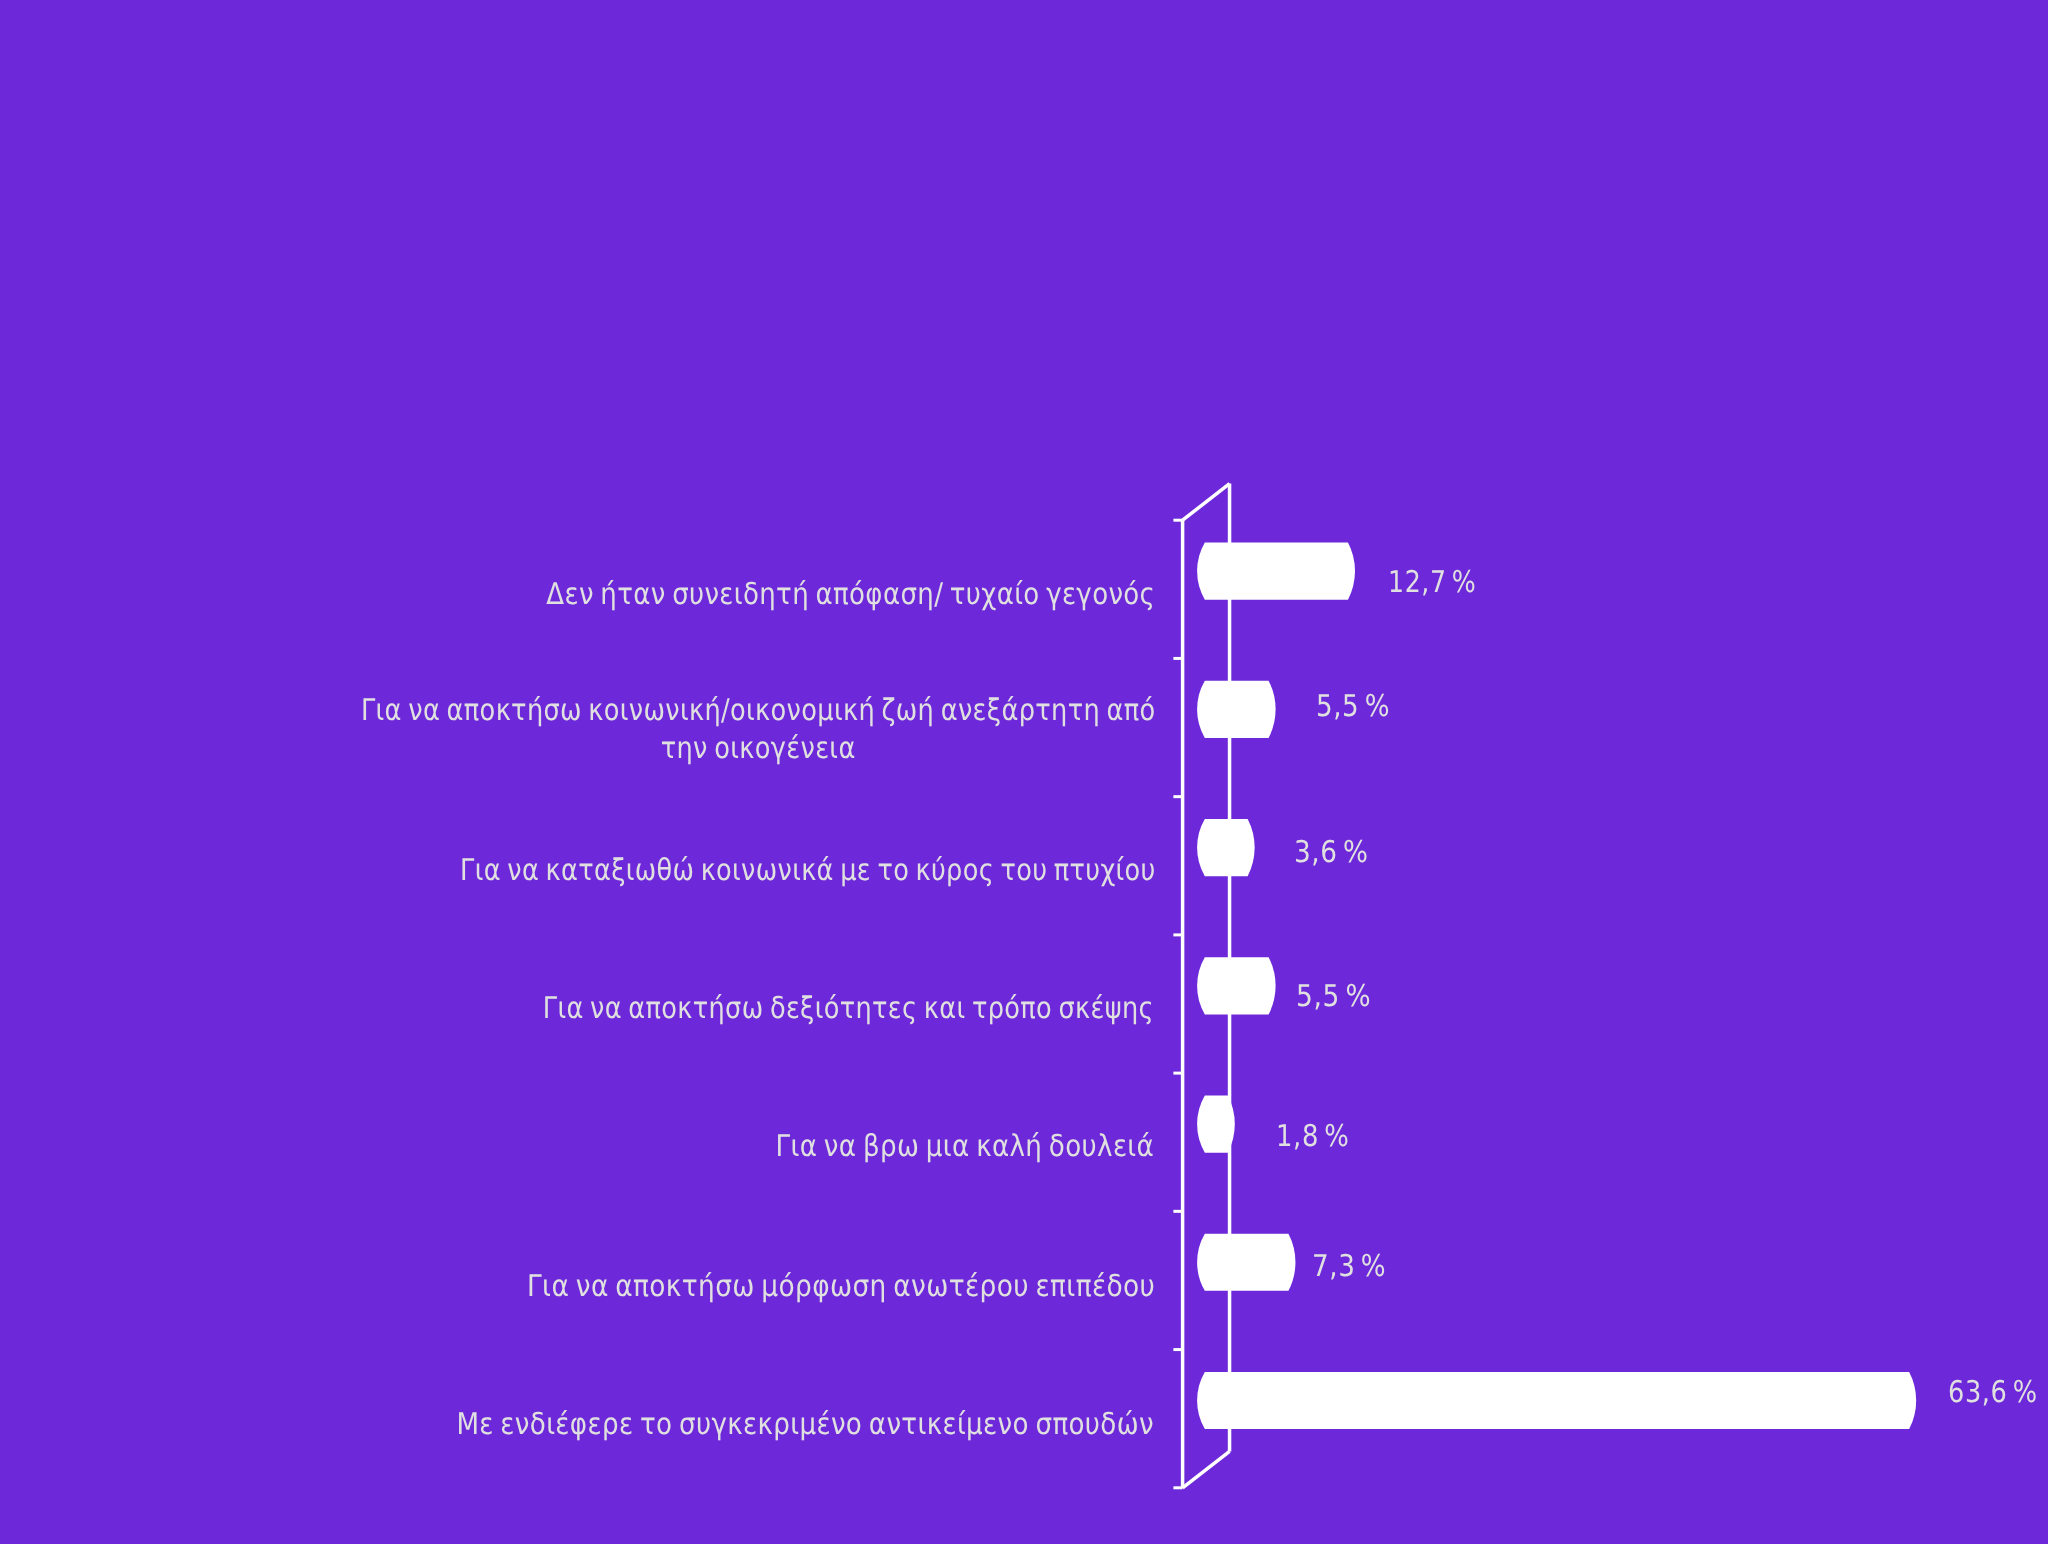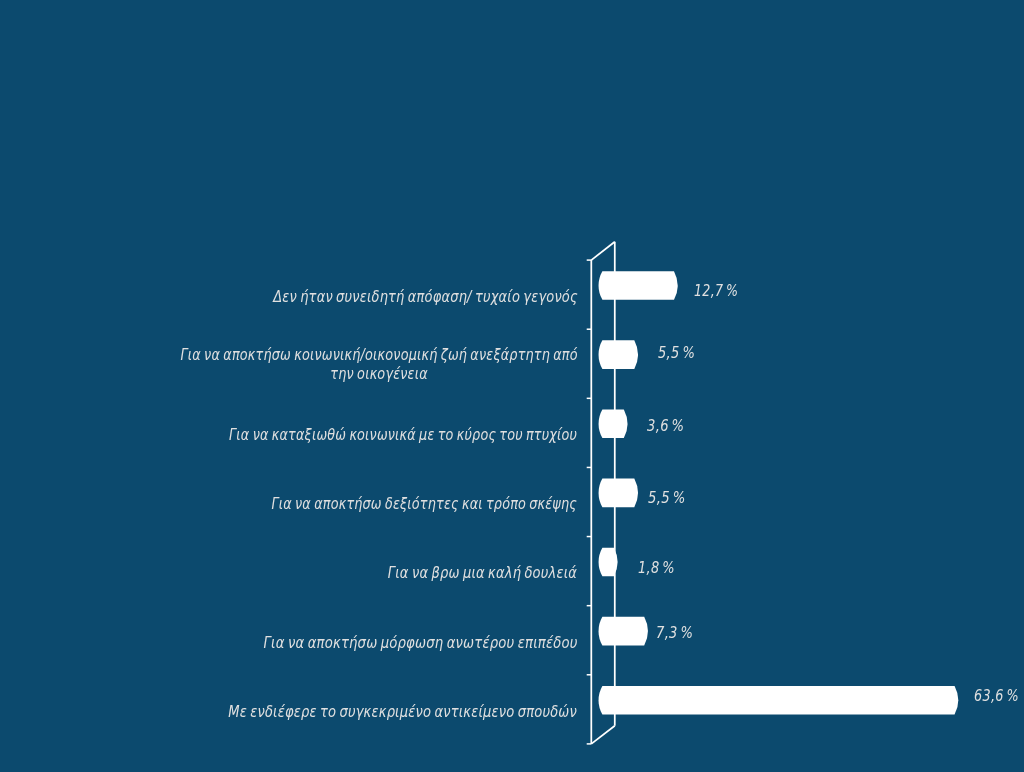--- a/index.html
+++ b/index.html
@@ -14,21 +14,21 @@
              text-align:center;white-space:pre;right:446.6px;
              word-spacing:-1.2px;letter-spacing:0.2px;
              transform-origin:100% 50%;}
   .val-label{position:absolute;color:#e0e0e0;font-size:15px;white-space:nowrap;
              word-spacing:-2px;letter-spacing:0.35px;
              transform:scaleX(0.862);transform-origin:0% 50%;}
 </style>
 </head>
 <body>
 
-<div id="stage" style="background: #0c4a6e; font-style: italic;">
+<div id="stage" style="background: #6d28d9;">
 
   <svg id="chart-svg" width="1024" height="772">
     <g>
       <path fill="none" stroke="#ffffff" stroke-width="1.75" d="M 591.3 260.1 L 591.3 743.9"></path>
       <path fill="none" stroke="#ffffff" stroke-width="1.75" d="M 614.78 241.8 L 614.78 725.7"></path>
       <path fill="none" stroke="#ffffff" stroke-width="1.75" d="M 591.3 260.1 L 614.78 241.8"></path>
       <path fill="none" stroke="#ffffff" stroke-width="1.75" d="M 591.3 743.9 L 614.78 725.7"></path>
     </g>
     <g id="tick-group">
       <path fill="none" stroke="#ffffff" stroke-width="1.5" d="M 586.6999999999999 260.1 L 591.3 260.1"></path>

